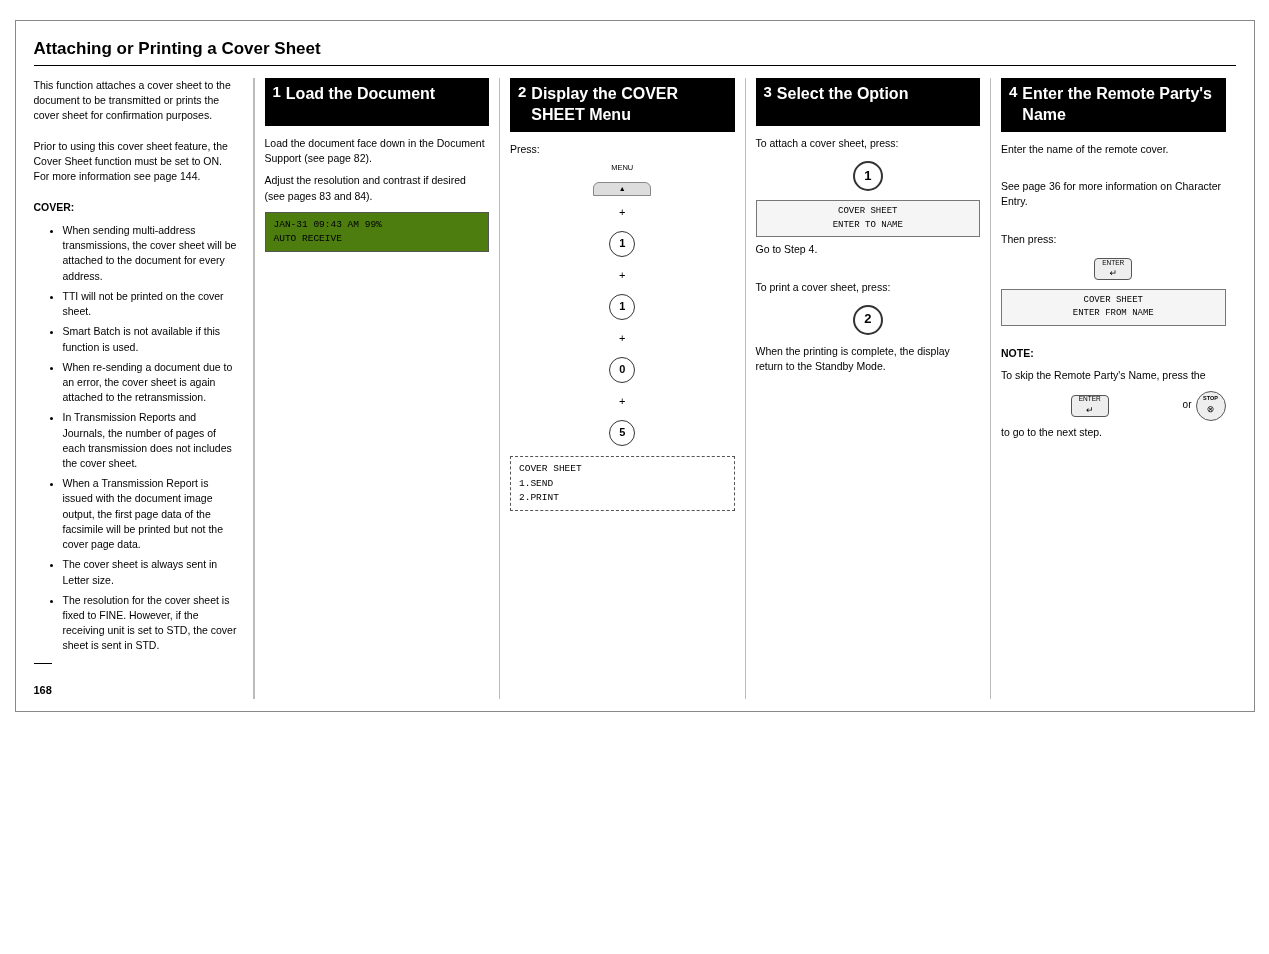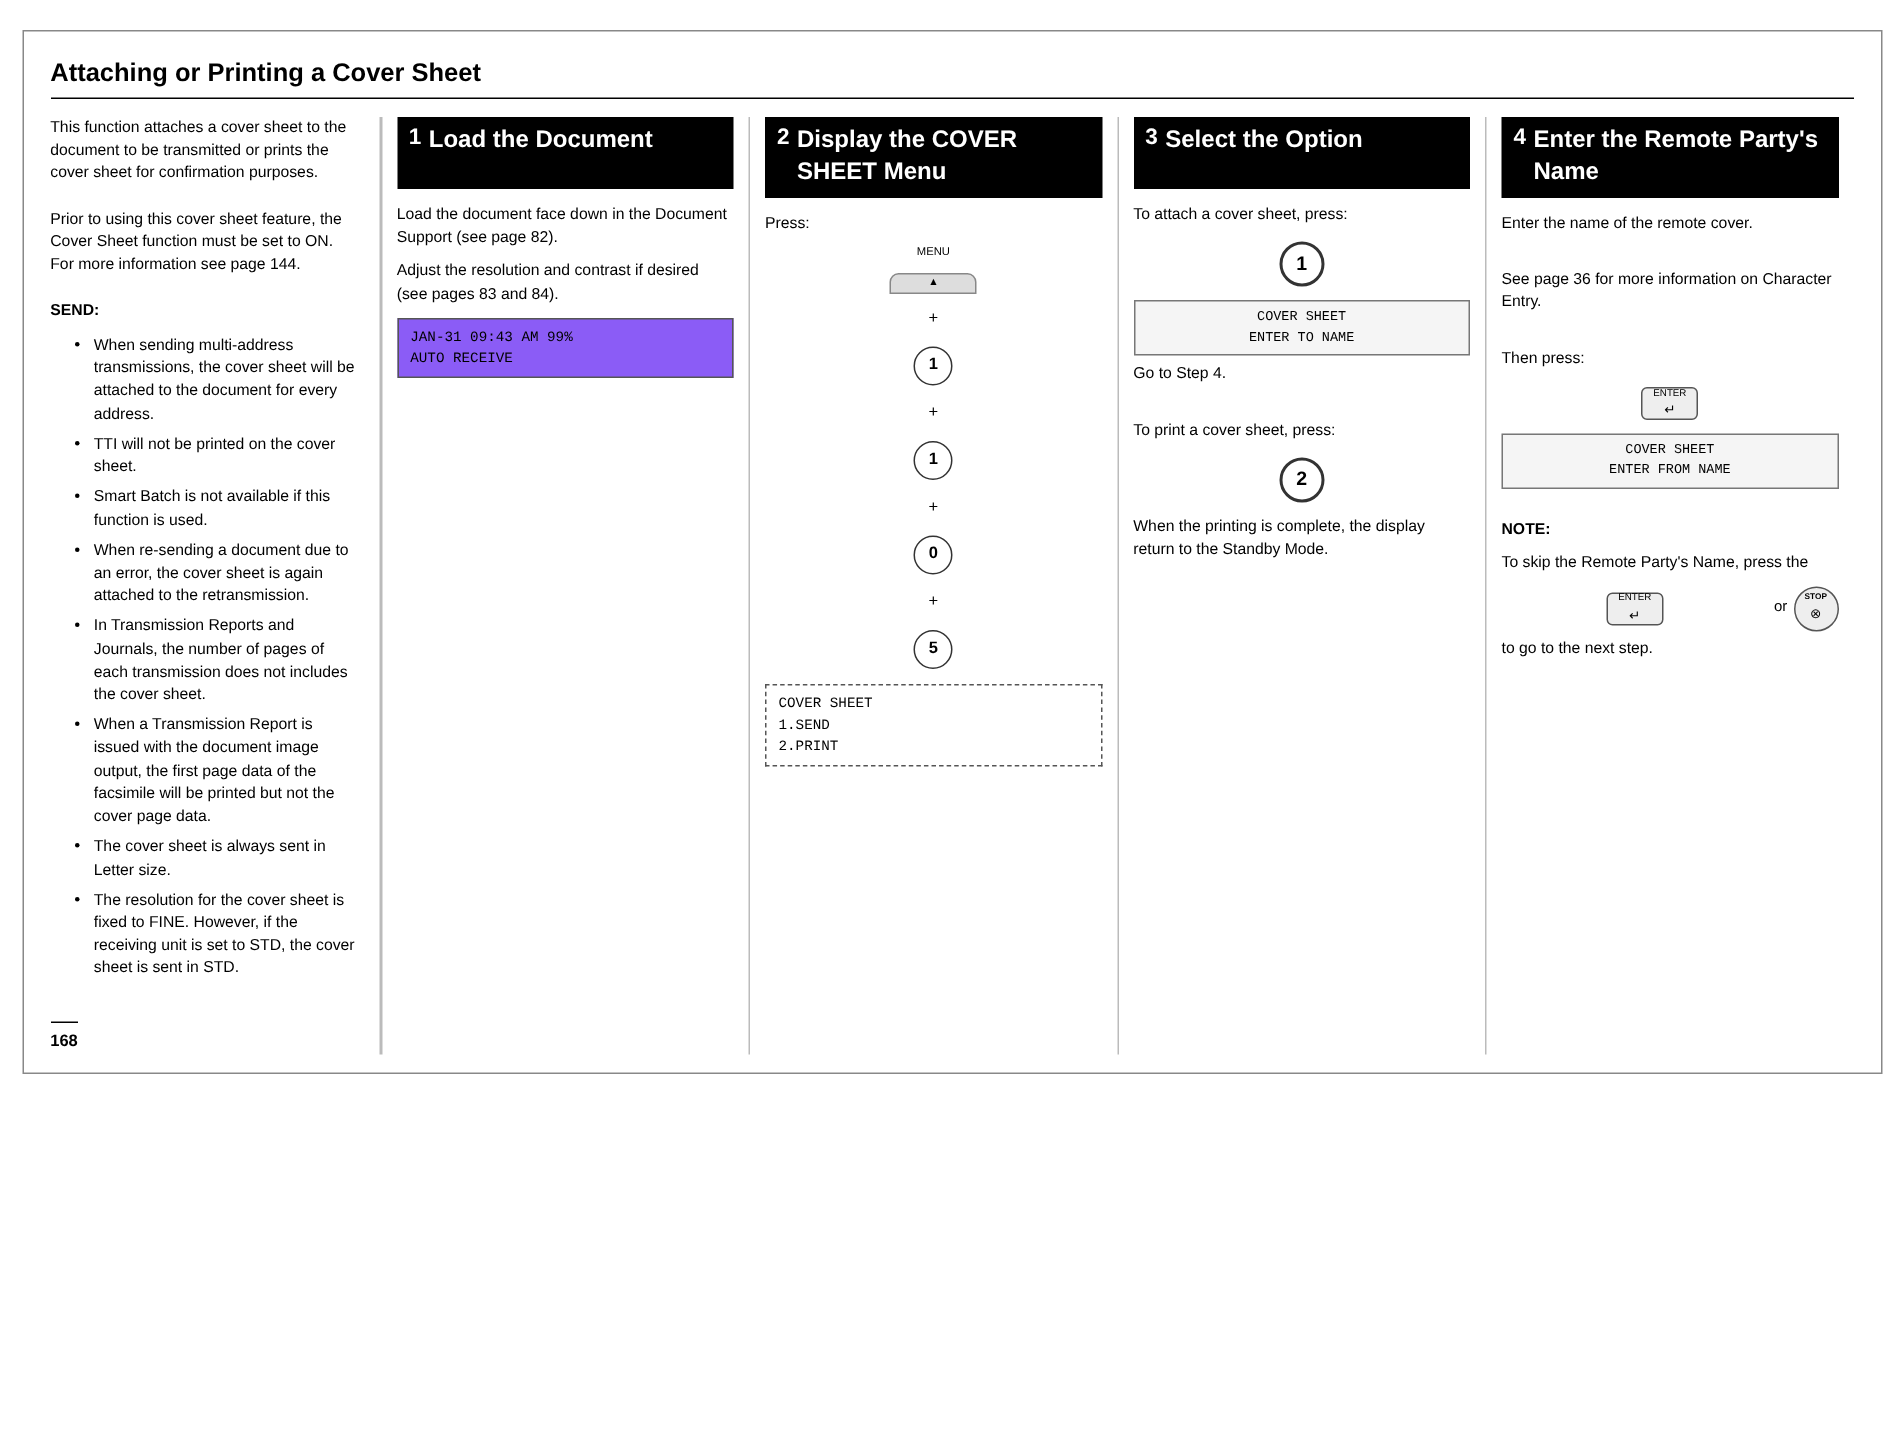--- a/index.html
+++ b/index.html
@@ -74,21 +74,21 @@
       line-height: 1.3;
     }
     .step-body {
       font-size: 10.5px;
       line-height: 1.45;
       color: #000;
     }
     .step-body p { margin-bottom: 7px; }
     .display-box {
       border: 1px solid #555;
-      background: #8b5cf6;
+      background: #4d7c0f;
       font-family: 'Courier New', monospace;
       font-size: 9.5px;
       padding: 5px 8px;
       margin: 8px 0;
       line-height: 1.5;
     }
     .dashed-box {
       border: 1px dashed #555;
       font-family: 'Courier New', monospace;
       font-size: 9.5px;
@@ -175,23 +175,23 @@
       align-items: center;
       gap: 4px;
       margin: 4px 0;
     }
     .or-text { font-size: 10px; }
     .notes-list { margin-top: 8px; }
     .notes-list li { margin-left: 29px; margin-bottom: 5px; font-size: 10.5px; }
     .page-num {
       font-weight: bold;
       font-size: 11px;
-      margin-top: 22px;
+      margin-top: 4px;
       border-top: 1.5px solid #000;
-      padding-top: 5px;
+      padding-top: 19px;
       display: inline-block;
     }
     .note-label { font-weight: bold; font-size: 10.5px; }
     .cover-sheet-label {
       font-family: 'Courier New', monospace;
       font-size: 9px;
       text-align: center;
       border: 1px solid #777;
       background: #f5f5f5;
       padding: 4px 6px;
@@ -205,21 +205,21 @@
 <div class="page">
   <div class="page-title">Attaching or Printing a Cover Sheet</div>
 
   <div class="main-layout">
 
     <div class="intro-col">
       <p>This function attaches a cover sheet to the document to be transmitted or prints the cover sheet for confirmation purposes.</p>
       <br>
       <p>Prior to using this cover sheet feature, the Cover Sheet function must be set to ON. For more information see  page 144.</p>
       <br>
-      <p class="note-label">SEND:</p>
+      <p class="note-label">COVER:</p>
       <ul class="notes-list">
         <li>When sending multi-address transmissions, the cover sheet will be attached to the document for every address.</li>
         <li>TTI will not be printed on the cover sheet.</li>
         <li>Smart Batch is not available if this function is used.</li>
         <li>When re-sending a document due to an error, the cover sheet is again attached to the retransmission.</li>
         <li>In Transmission Reports and Journals, the number of pages of each transmission does not includes the cover sheet.</li>
         <li>When a Transmission Report is issued with the document image output, the first page data of the facsimile will be printed but not the cover page data.</li>
         <li>The cover sheet is always sent in Letter size.</li>
         <li>The resolution for the cover sheet is fixed to FINE. However, if the receiving unit is set to STD, the cover sheet is sent in STD.</li>
       </ul>

